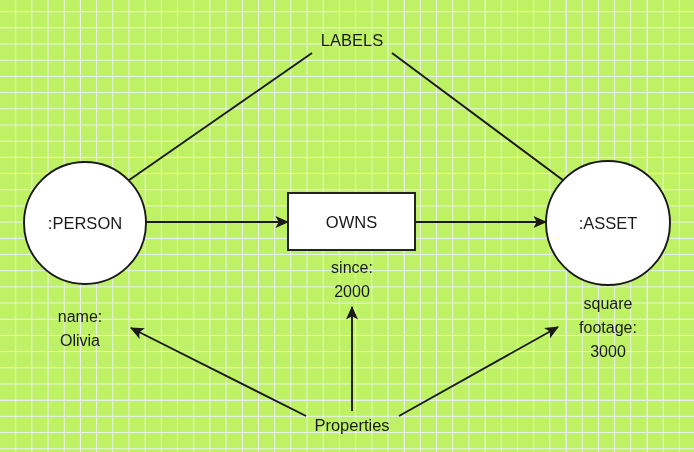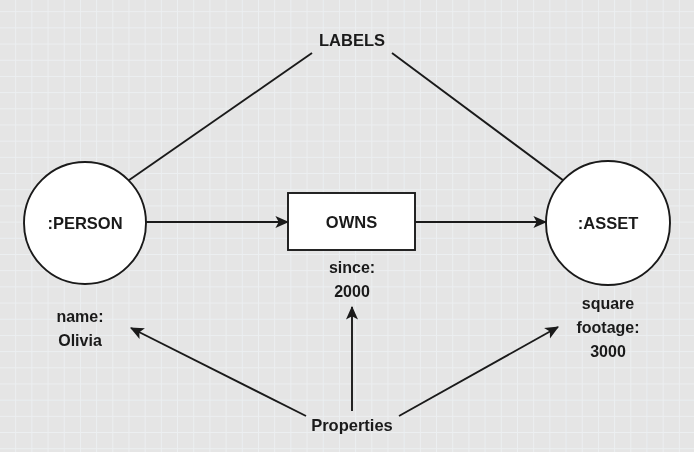--- a/index.html
+++ b/index.html
@@ -8,23 +8,22 @@
     padding: 0;
     background: #ffffff;
   }
   body {
     font-family: "Liberation Sans", sans-serif;
   }
   #canvas {
     position: relative;
     width: 694px;
     height: 452px;
-    background-color: #e5e5e5;
+    background-color: #bef264;
     overflow: hidden;
-    font-weight: bold;
   }
   
   #grid-bg {
     position: absolute;
     left: 0; top: 0;
     width: 694px;
     height: 452px;
     background-image:
       linear-gradient(to right,  #eceff1 1px, transparent 1px),
       linear-gradient(to bottom, #eceff1 1px, transparent 1px),

